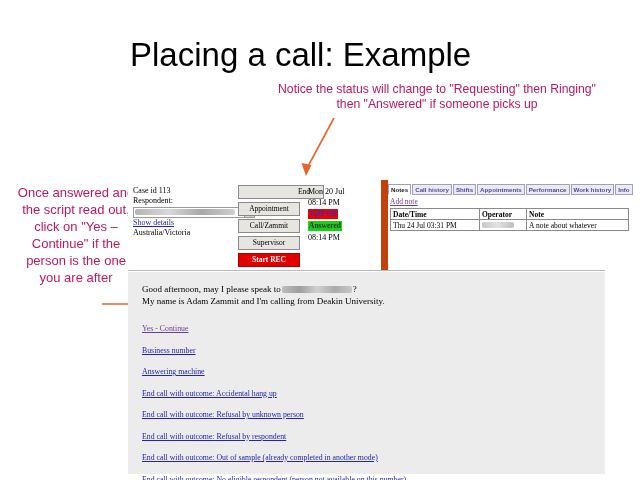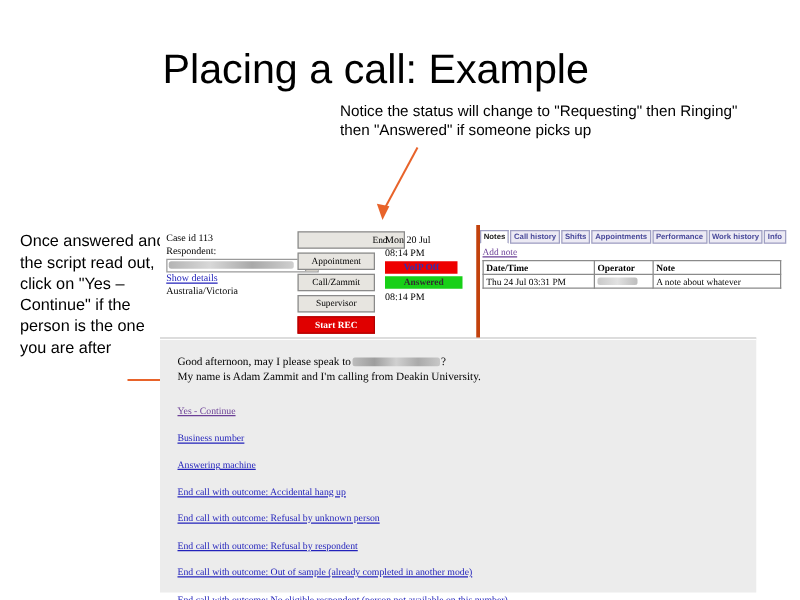--- a/index.html
+++ b/index.html
@@ -10,21 +10,21 @@
   .slide{position:absolute;left:0;top:0;width:640px;height:480px;}
 
   
   .title{
     position:absolute;left:130px;top:36px;width:470px;
     font-size:33px;line-height:38px;color:#000;font-weight:normal;
     letter-spacing:0px;white-space:nowrap;
   }
 
   
-  .anno{color:#000000;font-size:12.2px;line-height:15px;position:absolute;}
+  .anno{color:#be185d;font-size:12.2px;line-height:15px;position:absolute;text-align:center;}
   .anno-top{left:272px;top:82px;width:330px;}
   .anno-left{left:16px;top:184px;width:120px;font-size:13px;line-height:17px;}
 
   .arrow{position:absolute;}
   .arrow svg{display:block;overflow:visible;}
 
   
   .shot{
     position:absolute;left:128px;top:180px;width:477px;height:293px;
     background:#ffffff;font-family:"Liberation Serif",serif;
@@ -66,28 +66,28 @@
     border:1px solid #8a8a8a;background:#e7e5e0;color:#000;
     margin-bottom:3px;padding:1px 2px;cursor:pointer;white-space:nowrap;
   }
   .btn.end{width:34px;padding-left:48px;}
   .btn.rec{background:#e00000;color:#ffffff;border-color:#b00000;font-weight:bold;}
 
   
   .statcol{position:absolute;left:180px;top:6px;width:70px;font-size:8px;color:#000;}
   .statcol .ln{line-height:11px;white-space:nowrap;}
   .badge{
-    display:inline-block;font-size:7.5px;line-height:10px;padding:0 15px;
+    display:inline-block;font-size:7.5px;line-height:10px;padding:0 1px;
     color:#2a2a9a;font-weight:bold;white-space:nowrap;margin:1px 0;
   }
   .badge.red{background:#ee0000;color:#3030b0;}
   .badge.green{background:#18d018;color:#303030;}
 
   
-  .rightpanel{position:absolute;left:253px;top:0;width:224px;height:90px;border-left:3px solid #c2410c;}
+  .rightpanel{position:absolute;left:253px;top:0;width:224px;height:90px;border-left:7px solid #c2410c;}
   .tabs{position:absolute;left:0;top:4px;width:224px;height:10px;white-space:nowrap;font-size:0;}
   .tab{
     display:inline-block;font-size:6.2px;line-height:9px;font-weight:bold;
     font-family:"Liberation Sans",sans-serif;
     color:#4a4a9a;padding:0 2px;border:1px solid #9f9fc2;background:#eceaf4;
     margin-right:1px;cursor:pointer;vertical-align:top;
   }
   .tab.active{background:#ffffff;border-bottom-color:#ffffff;color:#222;}
   .addnote{position:absolute;left:2px;top:17px;font-size:7.5px;}
   .ntable{position:absolute;left:2px;top:28px;width:239px;border-collapse:collapse;font-size:7.5px;}

